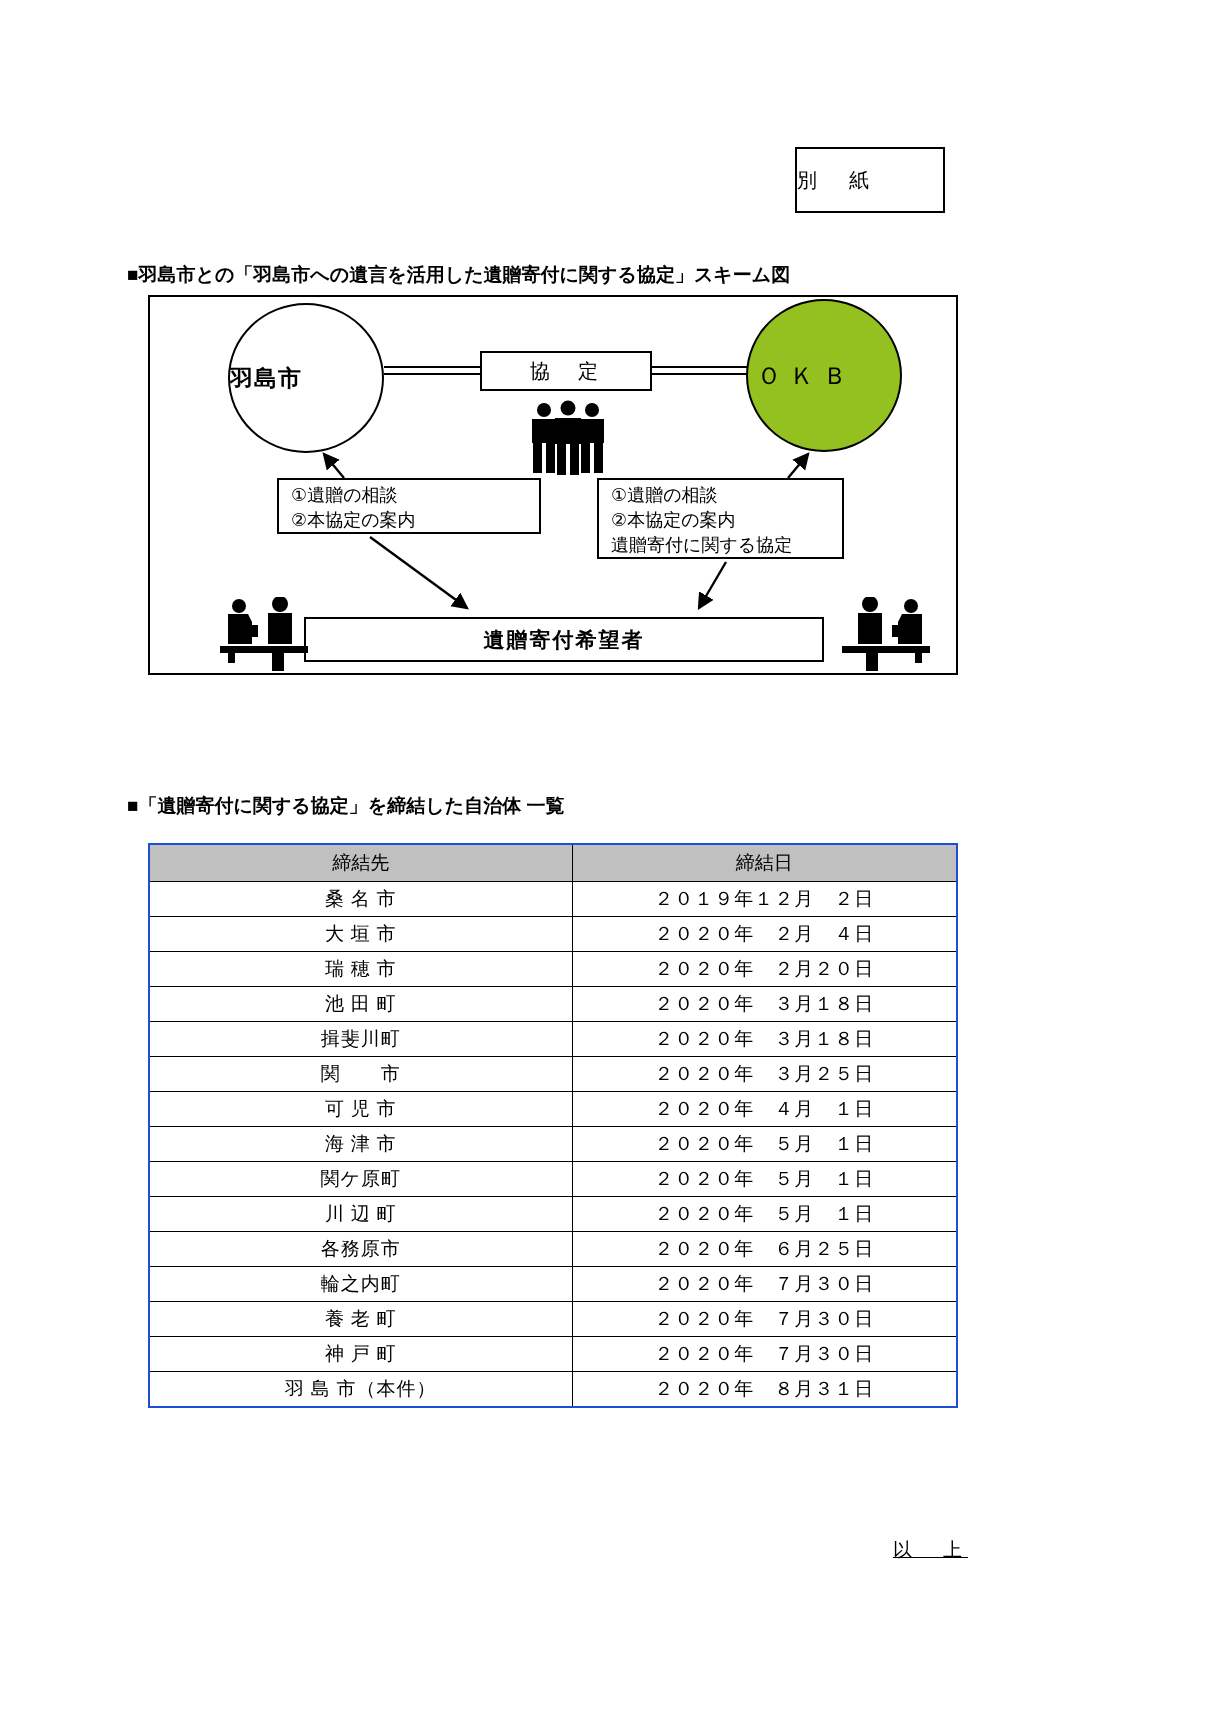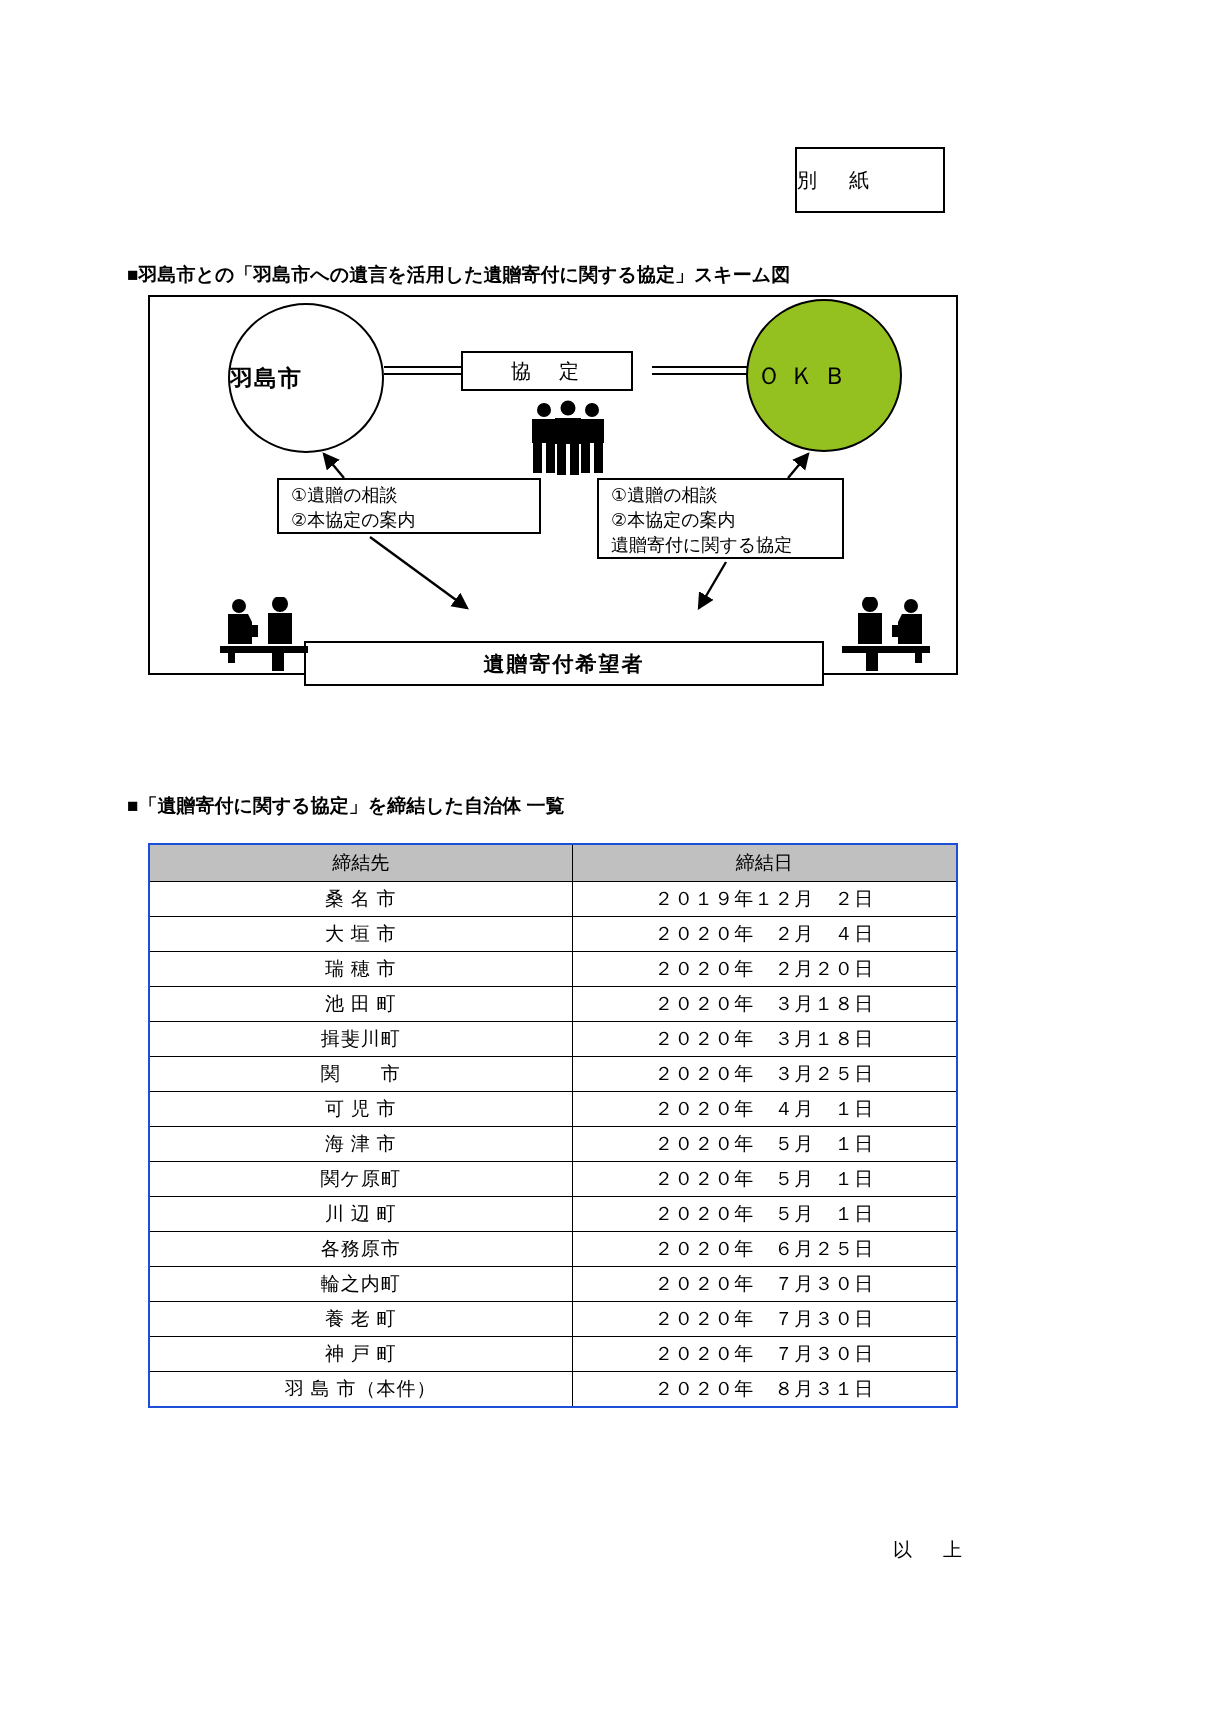--- a/index.html
+++ b/index.html
@@ -35,21 +35,21 @@
   }
   .circle-left{
     left:78px;top:6px;width:156px;height:150px;background:#fff;
     font-size:23px;font-weight:bold;letter-spacing:1px;
   }
   .circle-right{
     left:596px;top:2px;width:156px;height:153px;
     font-size:24px;letter-spacing:9px;padding-left:9px;
   }
   .kyotei-box{
-    position:absolute;left:311px;top:54px;width:172px;height:40px;
+    position:absolute;left:330px;top:54px;width:172px;height:40px;
     border:2px solid #000;background:#fff;
     display:flex;align-items:center;justify-content:center;
     font-size:20px;letter-spacing:4px;
   }
   .dbl-line{
     position:absolute;top:69px;height:9px;
     border-top:2px solid #000;border-bottom:2px solid #000;
   }
   .dbl-line.left{left:234px;width:96px;}
   .dbl-line.right{left:502px;width:95px;}
@@ -57,21 +57,21 @@
     position:absolute;border:2px solid #000;background:#fff;
     font-size:18px;line-height:25px;padding:3px 10px 4px 12px;
   }
   .note-box div{white-space:nowrap;}
   .note-left{left:127px;top:181px;width:264px;height:56px;}
   .note-right{left:447px;top:181px;width:247px;height:81px;}
   .bottom-box{
     position:absolute;left:154px;top:320px;width:520px;height:45px;
     border:2px solid #000;background:#fff;
     display:flex;align-items:center;justify-content:center;
-    font-size:21px;font-weight:bold;letter-spacing:2px;margin-top:24px;
+    font-size:21px;font-weight:bold;letter-spacing:2px;
   }
   .icon-abs{position:absolute;}
   .mirrored{transform:scaleX(-1);}
   .arrow-layer{position:absolute;left:0;top:0;width:806px;height:376px;}
 
   
   .muni-table{
     position:absolute;left:148px;top:843px;width:808px;
     border-collapse:collapse;border:2px solid #1d4ed8;
     table-layout:fixed;
@@ -83,21 +83,21 @@
   }
   .muni-table td{
     border:1px solid #000;height:32px;text-align:center;
     font-family:"Liberation Serif","DejaVu Serif",serif;
     font-size:19px;letter-spacing:1px;
   }
   .muni-table col.c1{width:423px;}
   .muni-table col.c2{width:385px;}
   .closing{
     position:absolute;left:893px;top:1537px;
-    font-size:19px;letter-spacing:6px;
+    font-size:19px;letter-spacing:6px;text-decoration:underline;
   }
 </style>
 </head>
 <body>
 
 <div class="appendix-box">
   <span>別　紙</span>
 </div>
 
 <div id="heading-scheme" class="section-heading">■羽島市との「羽島市への遺言を活用した遺贈寄付に関する協定」スキーム図</div>

